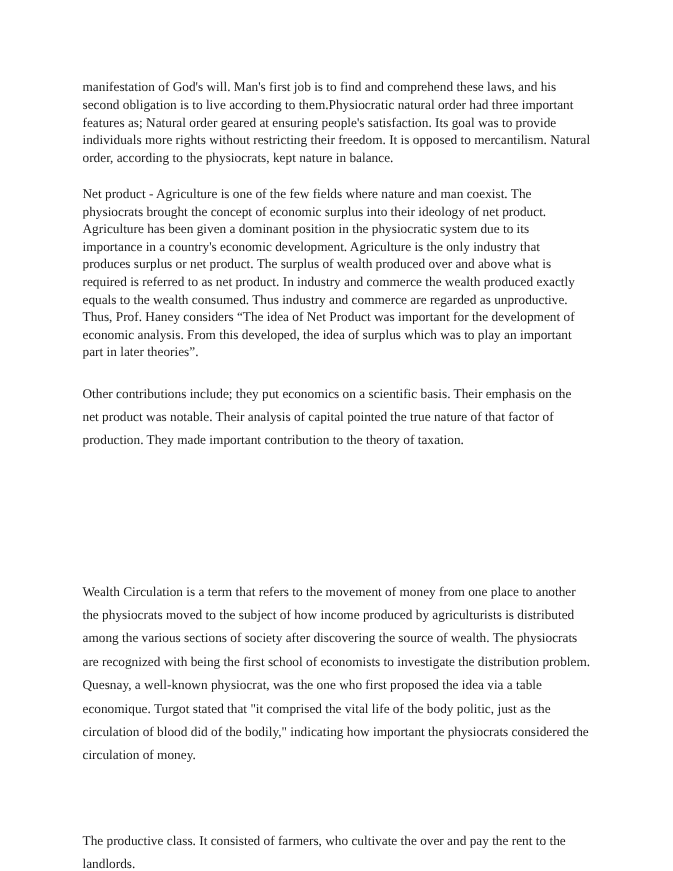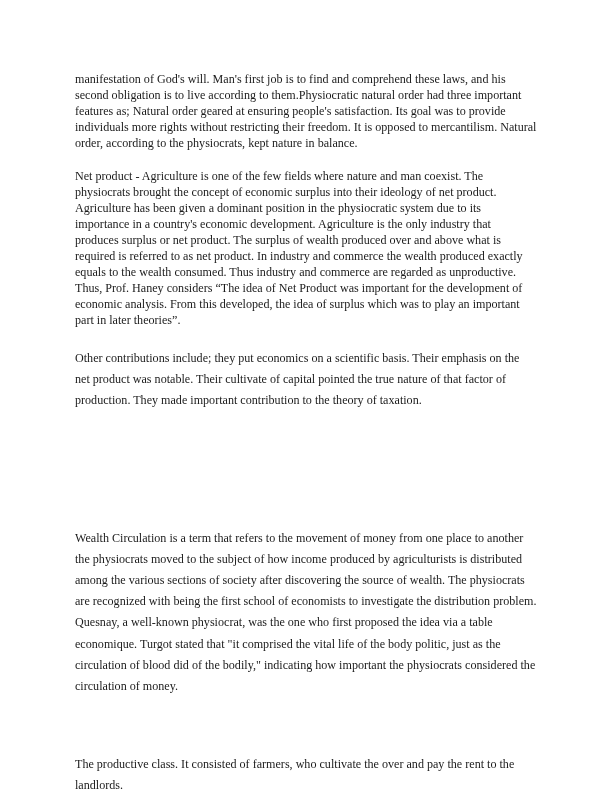--- a/index.html
+++ b/index.html
@@ -64,21 +64,21 @@
   <div class="content">
 
     <p class="tight">manifestation of God's will. Man's first job is to find and comprehend these laws, and his second obligation is to live according to them.Physiocratic natural order had three important features as; Natural order geared at ensuring people's satisfaction. Its goal was to provide individuals more rights without restricting their freedom. It is opposed to mercantilism. Natural order, according to the physiocrats, kept nature in balance.</p>
 
     <div class="gap-sm"></div>
 
     <p class="tight">Net product - Agriculture is one of the few fields where nature and man coexist. The physiocrats brought the concept of economic surplus into their ideology of net product. Agriculture has been given a dominant position in the physiocratic system due to its importance in a country's economic development. Agriculture is the only industry that produces surplus or net product. The surplus of wealth produced over and above what is required is referred to as net product. In industry and commerce the wealth produced exactly equals to the wealth consumed. Thus industry and commerce are regarded as unproductive. Thus, Prof. Haney considers “The idea of Net Product was important for the development of economic analysis. From this developed, the idea of surplus which was to play an important part in later theories”.</p>
 
     <div class="gap-md"></div>
 
-    <p class="loose">Other contributions include; they put economics on a scientific basis. Their emphasis on the net product was notable. Their cultivate of capital pointed the true nature of that factor of production. They made important contribution to the theory of taxation.</p>
+    <p class="loose">Other contributions include; they put economics on a scientific basis. Their emphasis on the net product was notable. Their analysis of capital pointed the true nature of that factor of production. They made important contribution to the theory of taxation.</p>
 
     <div class="gap-lg"></div>
 
     <p class="loose">Wealth Circulation is a term that refers to the movement of money from one place to another the physiocrats moved to the subject of how income produced by agriculturists is distributed among the various sections of society after discovering the source of wealth. The physiocrats are recognized with being the first school of economists to investigate the distribution problem. Quesnay, a well-known physiocrat, was the one who first proposed the idea via a table economique. Turgot stated that "it comprised the vital life of the body politic, just as the circulation of blood did of the bodily," indicating how important the physiocrats considered the circulation of money.</p>
 
     <div class="gap-head"></div>
 
 
     <div class="gap-after-head"></div>
 

